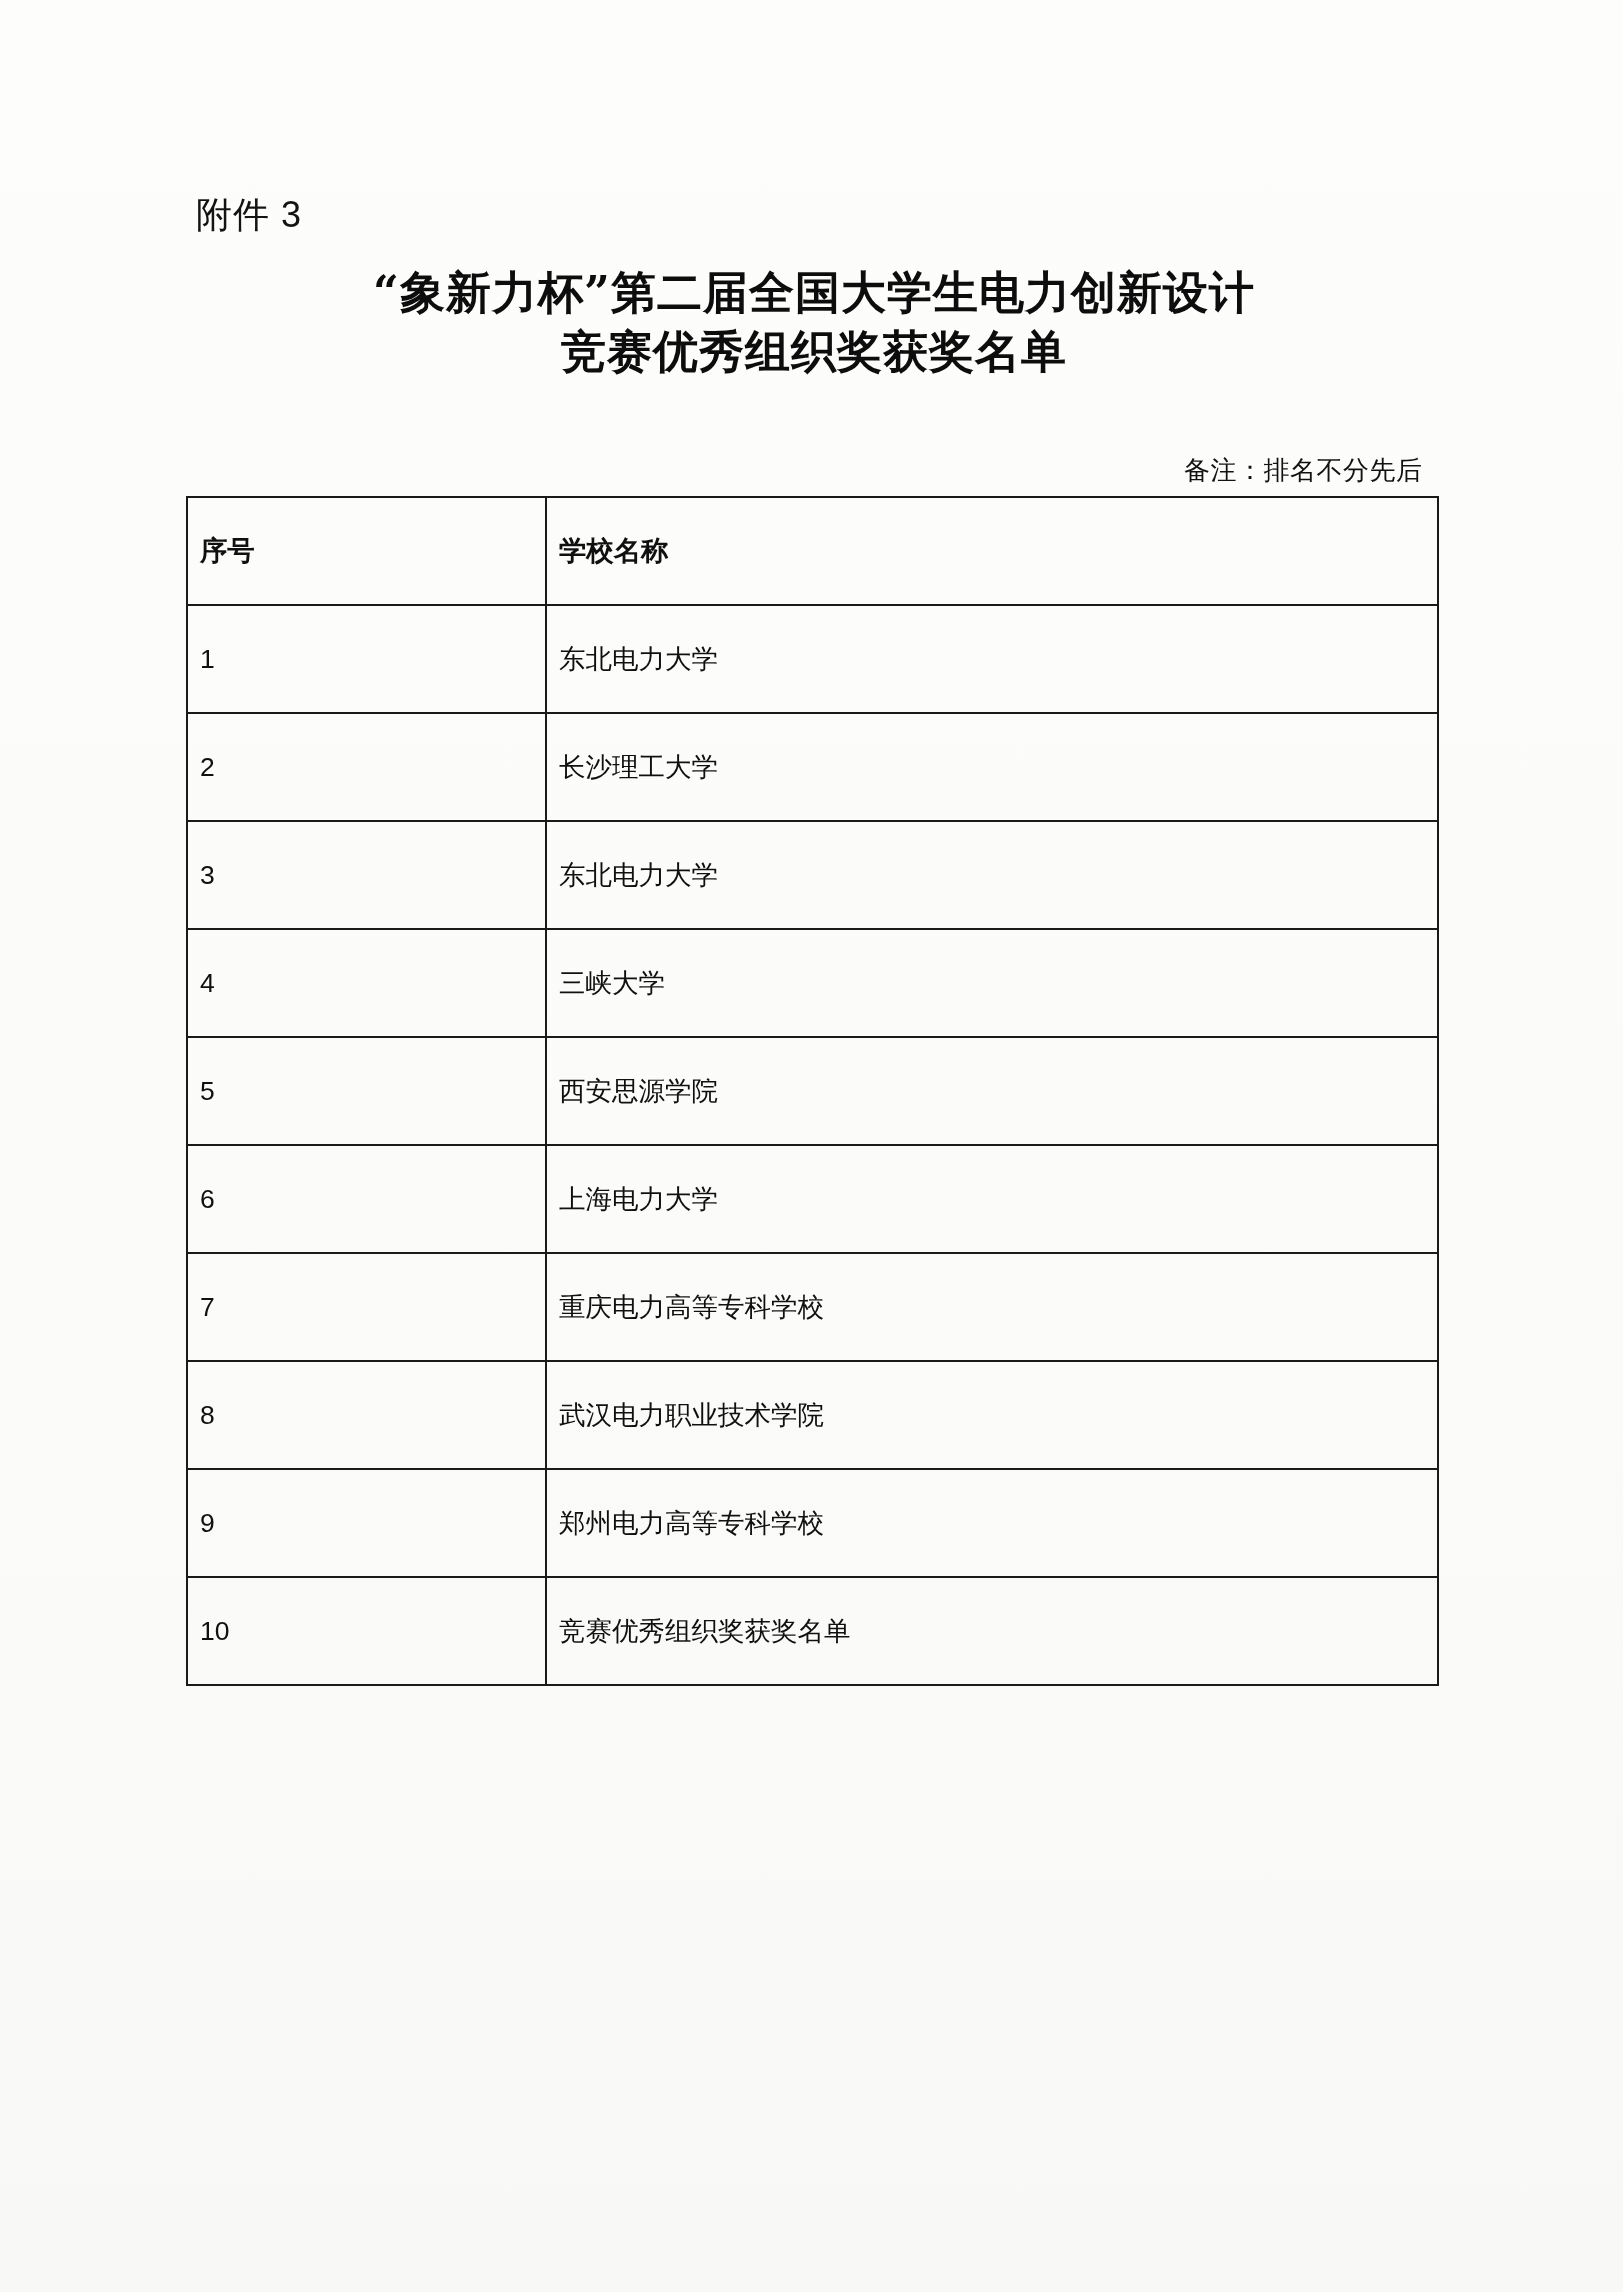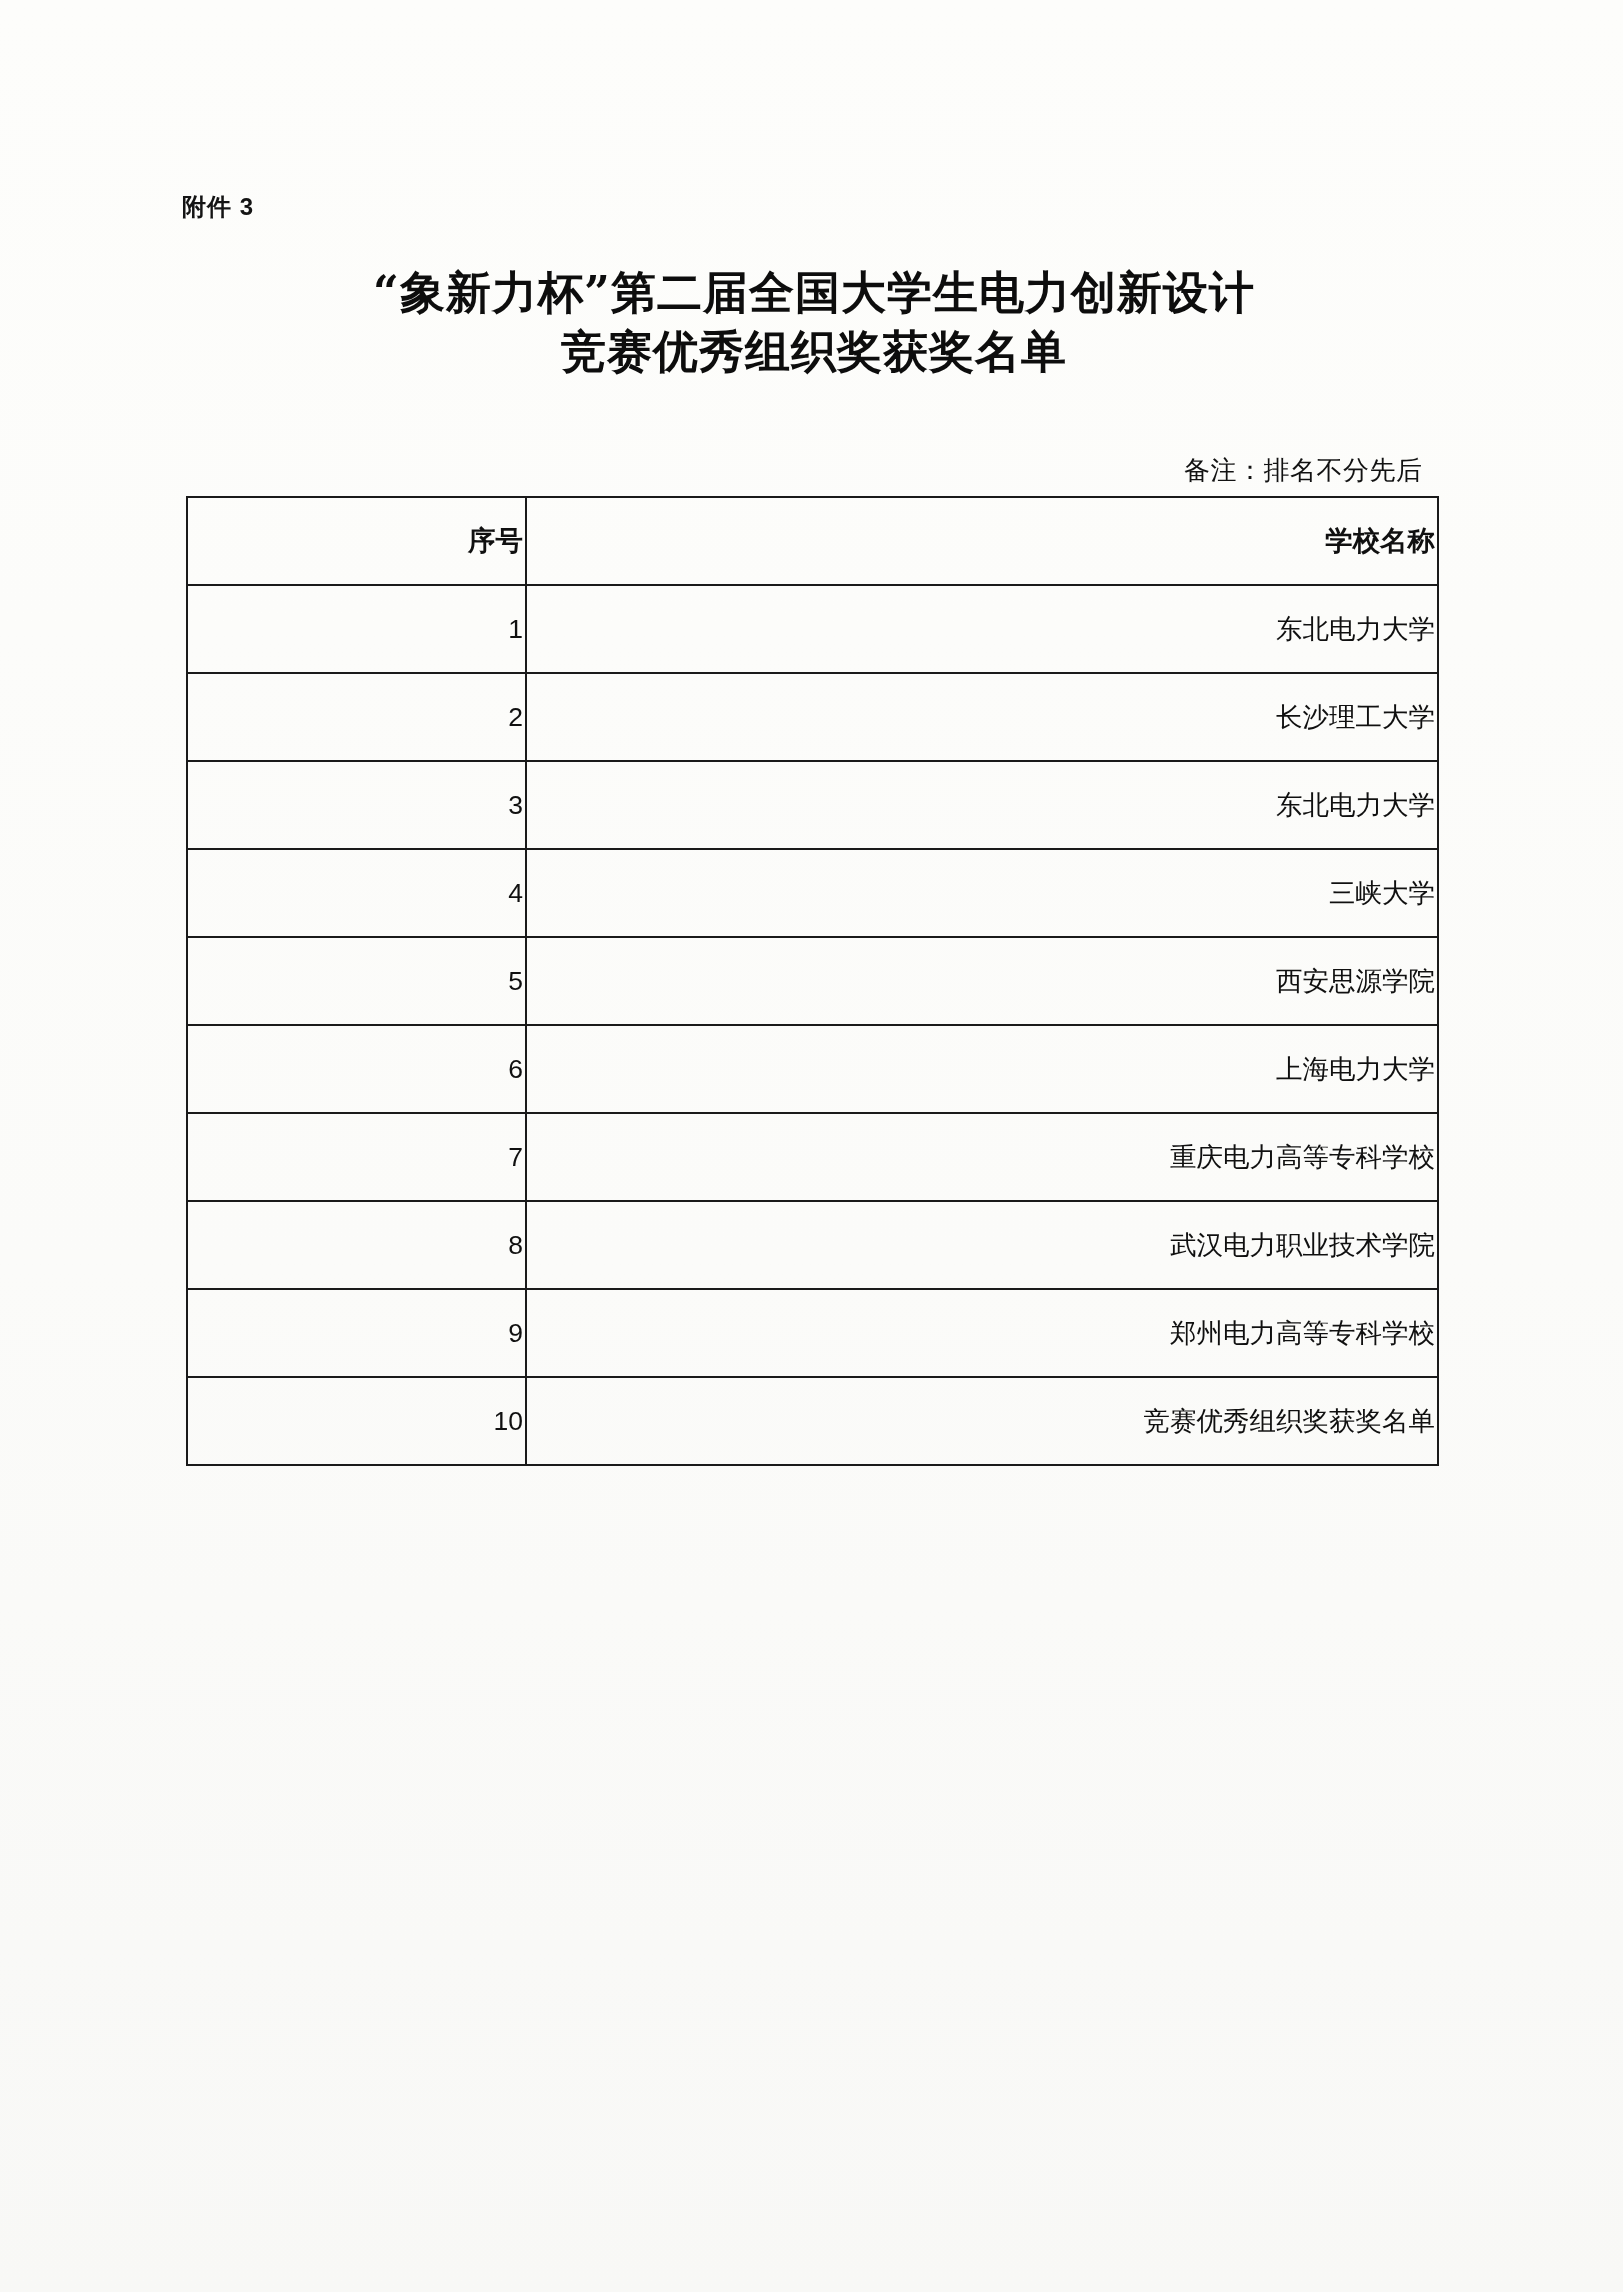--- a/index.html
+++ b/index.html
@@ -26,23 +26,23 @@
   .page-inner {
     position: absolute;
     left: 182px;
     top: 0;
     width: 1264px;
     height: 2293px;
   }
   .attachment-label {
     position: absolute;
     top: 191px;
-    left: 0;
-    font-size: 24px;
-    font-weight: 700;
+    left: 14px;
+    font-size: 36px;
+    font-weight: 400;
     letter-spacing: 1px;
     color: #141414;
   }
   .doc-title {
     position: absolute;
     top: 263px;
     left: 0;
     width: 1264px;
     text-align: center;
     font-family: "DejaVu Serif", "Liberation Serif", serif;
@@ -68,26 +68,26 @@
     position: absolute;
     top: 496px;
     left: 3.9px;
     width: 1253px;
     border-collapse: collapse;
     table-layout: fixed;
   }
   table.award-table td, table.award-table th {
     border: 2px solid #1a1a1a;
     height: 82px;
-    text-align: right;
+    text-align: left;
     vertical-align: middle;
     font-size: 26.5px;
     font-weight: 400;
     color: #101010;
-    padding: 2px;
+    padding: 12px;
   }
   table.award-table th {
     font-weight: 700;
     font-size: 27.4px;
   }
   table.award-table .col-idx {
     width: 333px;
   }
   .page-number {
     position: absolute;

